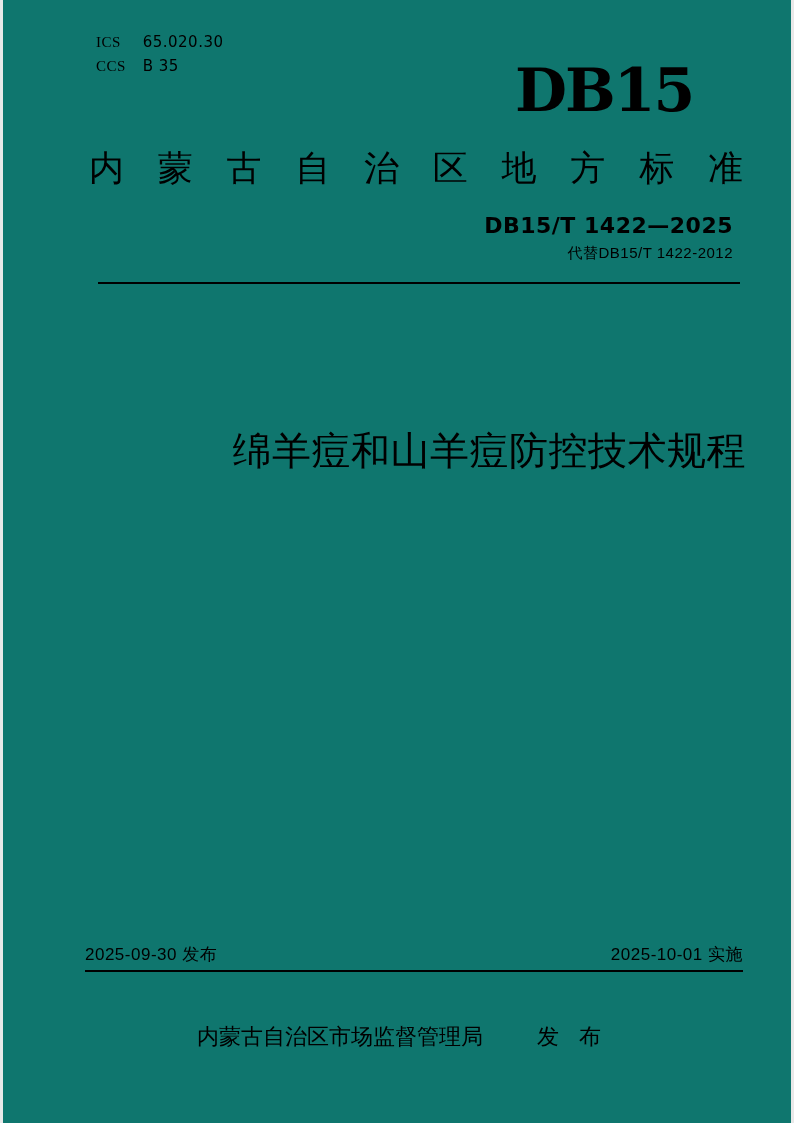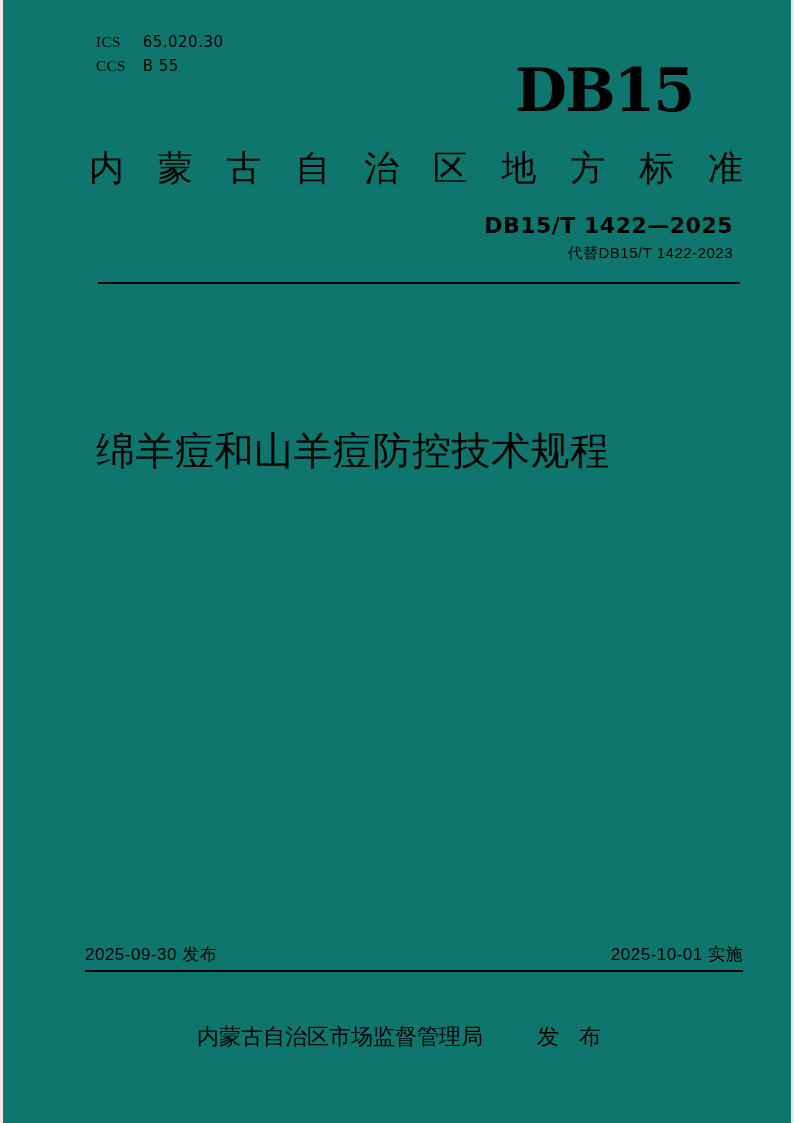--- a/index.html
+++ b/index.html
@@ -93,21 +93,21 @@
     height: 2px;
     background: #000000;
   }
 
   
   .title-zh {
     position: absolute;
     left: 93px;
     top: 428px;
     width: 650px;
-    text-align: left;
+    text-align: right;
     font-size: 39px;
     line-height: 46px;
     font-weight: 550;
     letter-spacing: 0.5px;
     font-family: Liberation Serif, serif;
   }
   .title-en {
     position: absolute;
     left: 75px;
     top: 498px;
@@ -163,42 +163,42 @@
 
 <div class="page">
 
   <div class="ics-block">
     <div class="ics-row">
       <span class="code-label">ICS</span>
       <span class="code-value">65.020.30</span>
     </div>
     <div class="ics-row">
       <span class="code-label">CCS</span>
-      <span class="code-value">B 55</span>
+      <span class="code-value">B 35</span>
     </div>
   </div>
 
   <div class="db-logo">DB15</div>
 
   <div class="standard-type">
       <span>内</span>
       <span>蒙</span>
       <span>古</span>
       <span>自</span>
       <span>治</span>
       <span>区</span>
       <span>地</span>
       <span>方</span>
       <span>标</span>
       <span>准</span>
     </div>
 
   <div class="standard-number">
     <div class="standard-code">DB15/T 1422—2025</div>
-    <div class="standard-replaces">代替DB15/T 1422-2023</div>
+    <div class="standard-replaces">代替DB15/T 1422-2012</div>
   </div>
 
   <div class="rule-top"></div>
 
   <div class="title-zh">绵羊痘和山羊痘防控技术规程</div>
 
   <div class="dates-row">
     <span>2025-09-30 发布</span>
     <span>2025-10-01 实施</span>
   </div>

